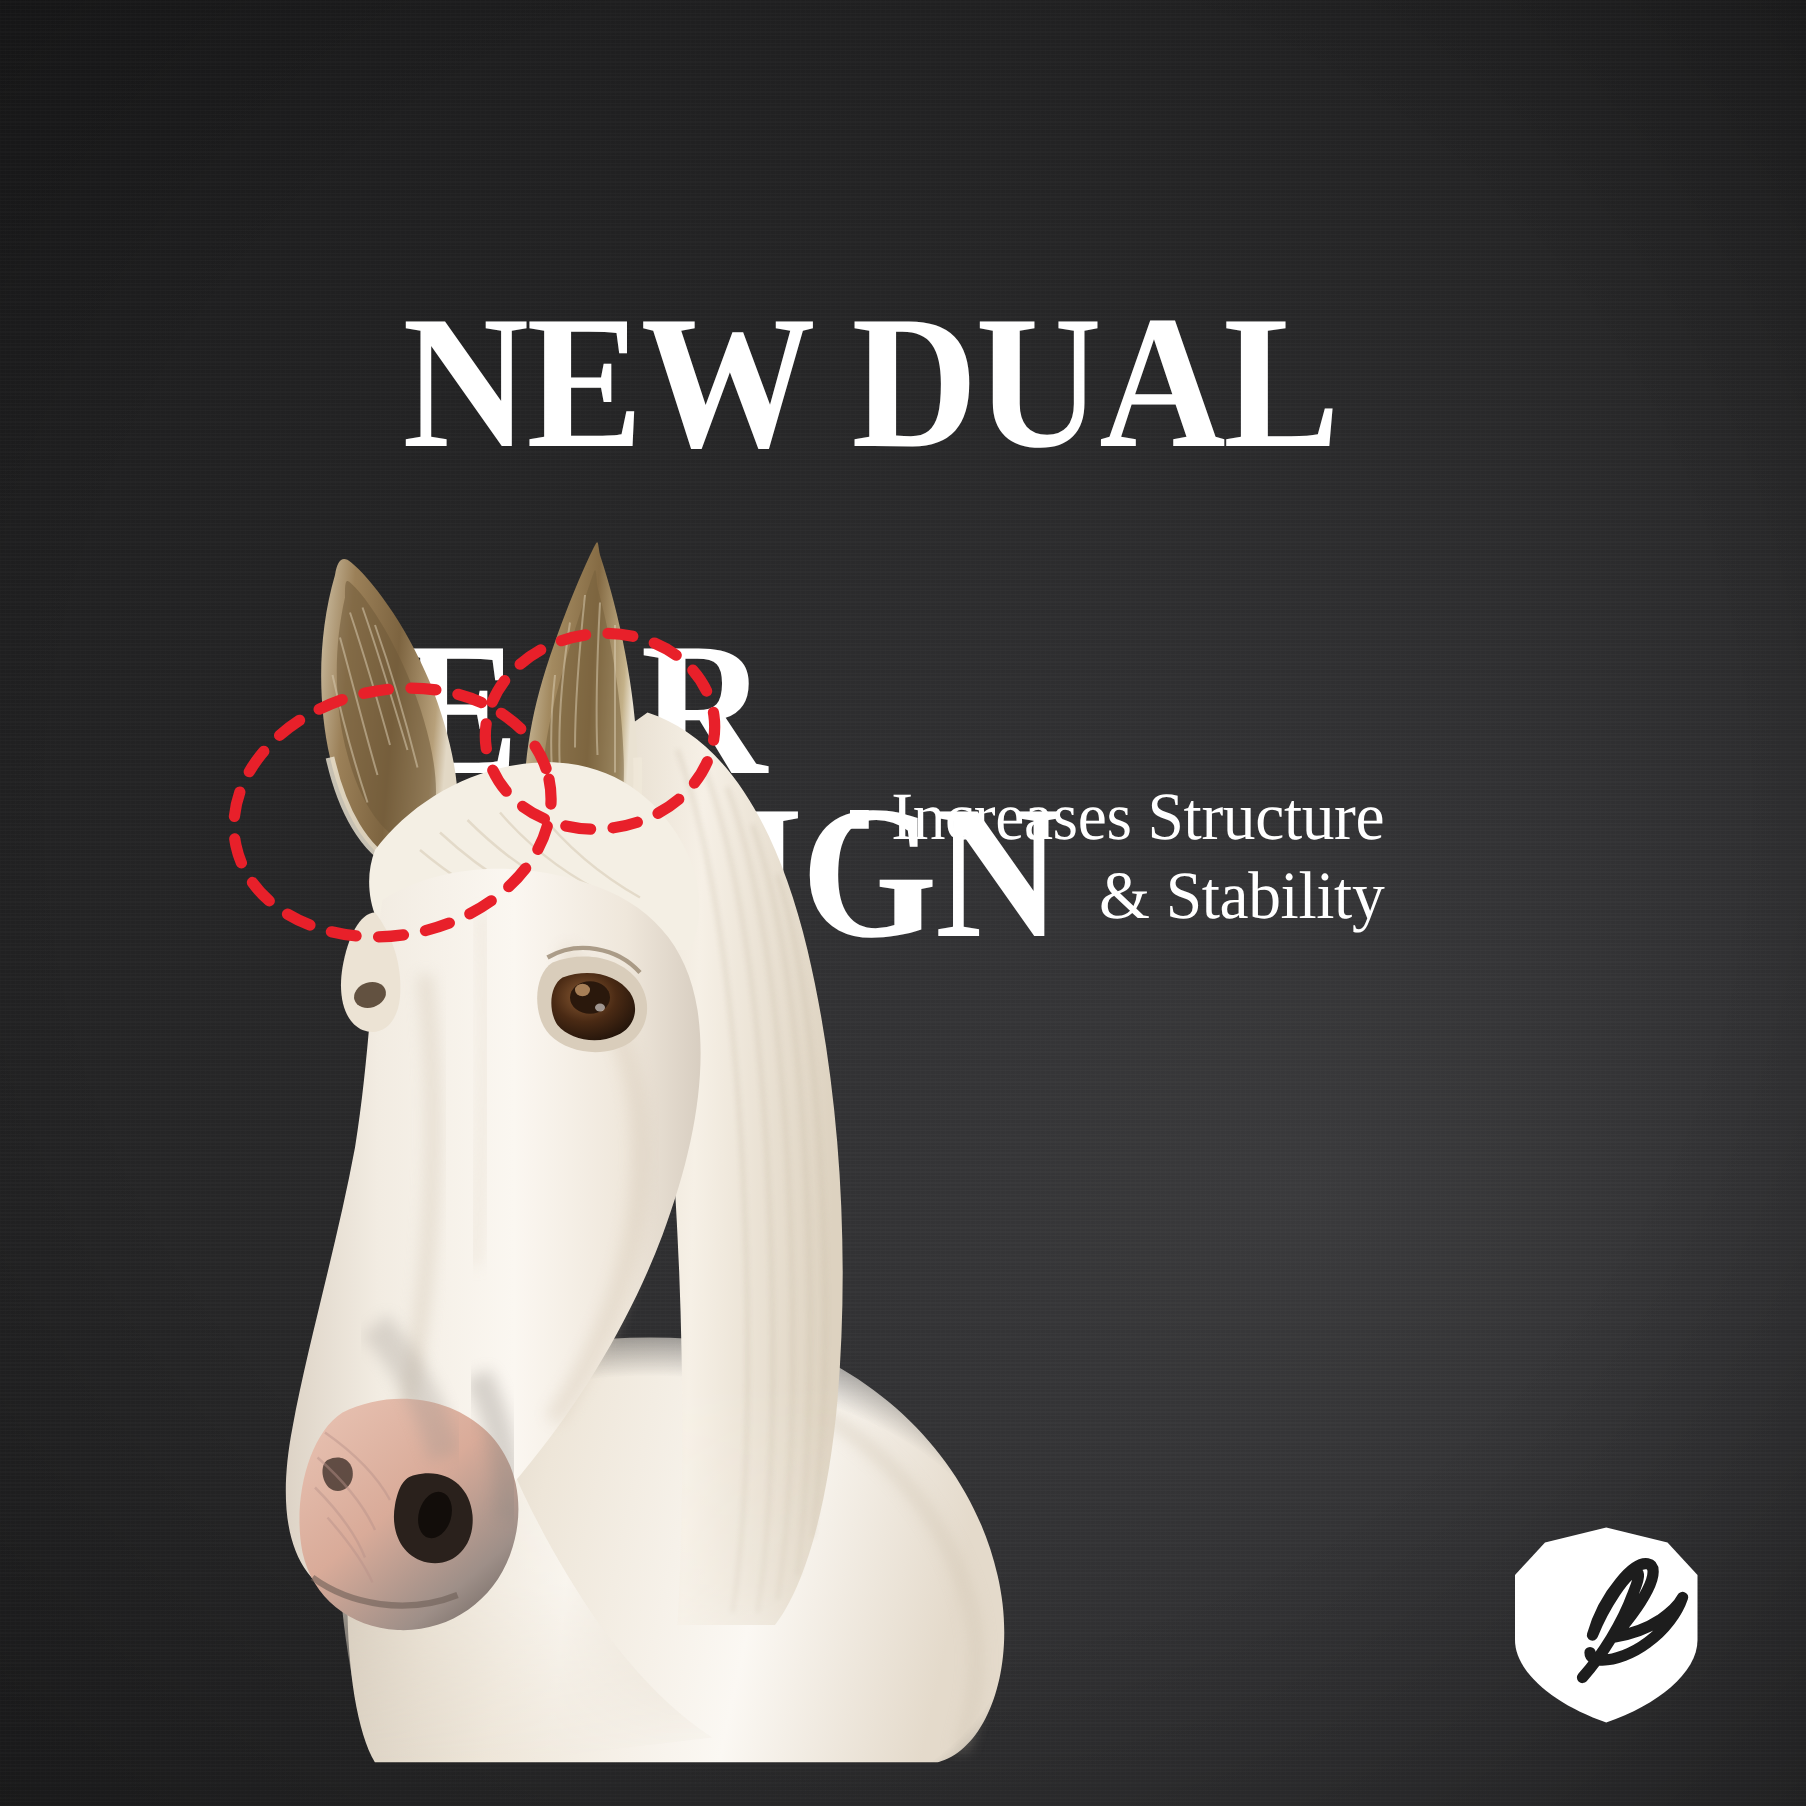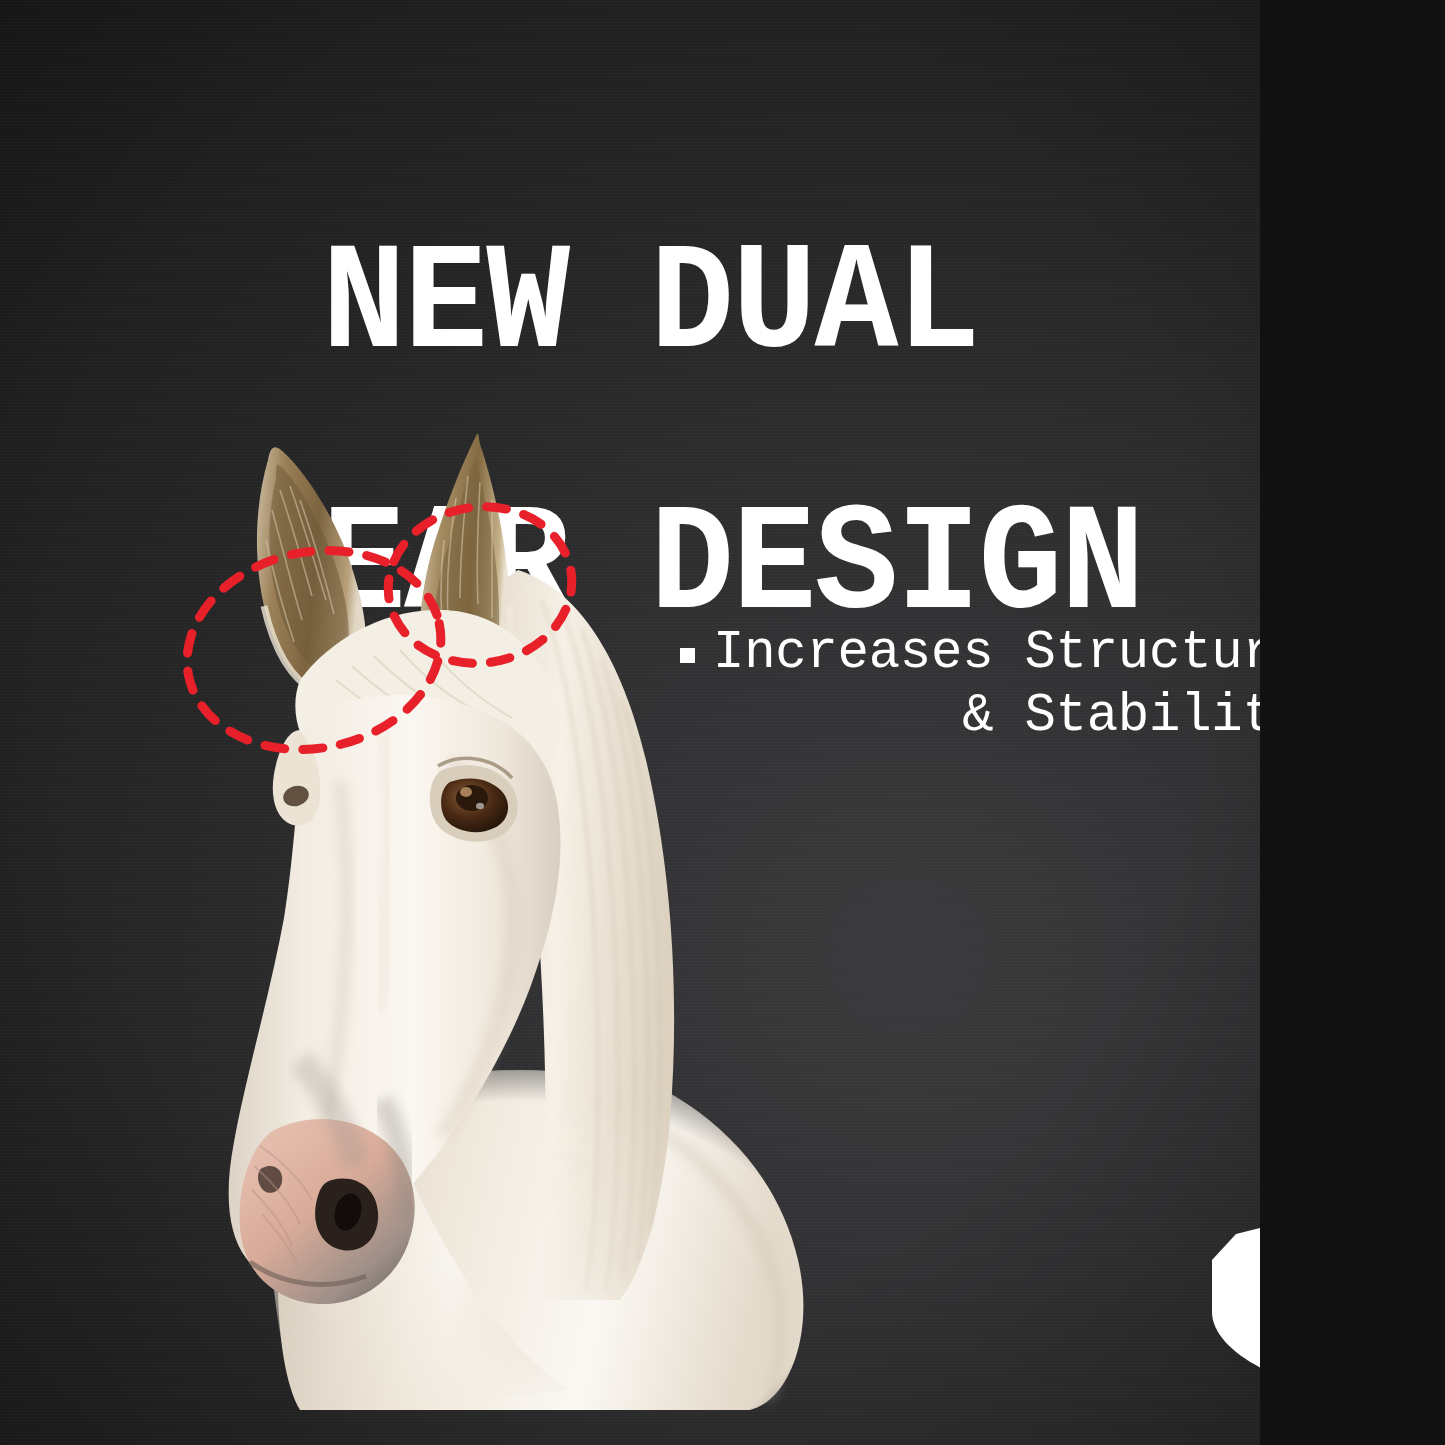--- a/index.html
+++ b/index.html
@@ -1,22 +1,22 @@
 <!DOCTYPE html>
 <html><head>
 <meta charset="utf-8">
 <style>
   html,body{margin:0;padding:0;background:#111;}
   *{box-sizing:border-box;}
 
   #poster{
     position:relative;
-    width:1260px;height:1445px;
+    width:1445px;height:1445px;
     overflow:hidden;
-    font-family:Liberation Mono, monospace;
+    font-family:Liberation Serif, serif;
     background:#1a1a1b;
   }
 
   
   .bg-base{
     position:absolute;inset:0;
     background:#1b1b1c;
   }
   .bg-glow{
     position:absolute;inset:0;

